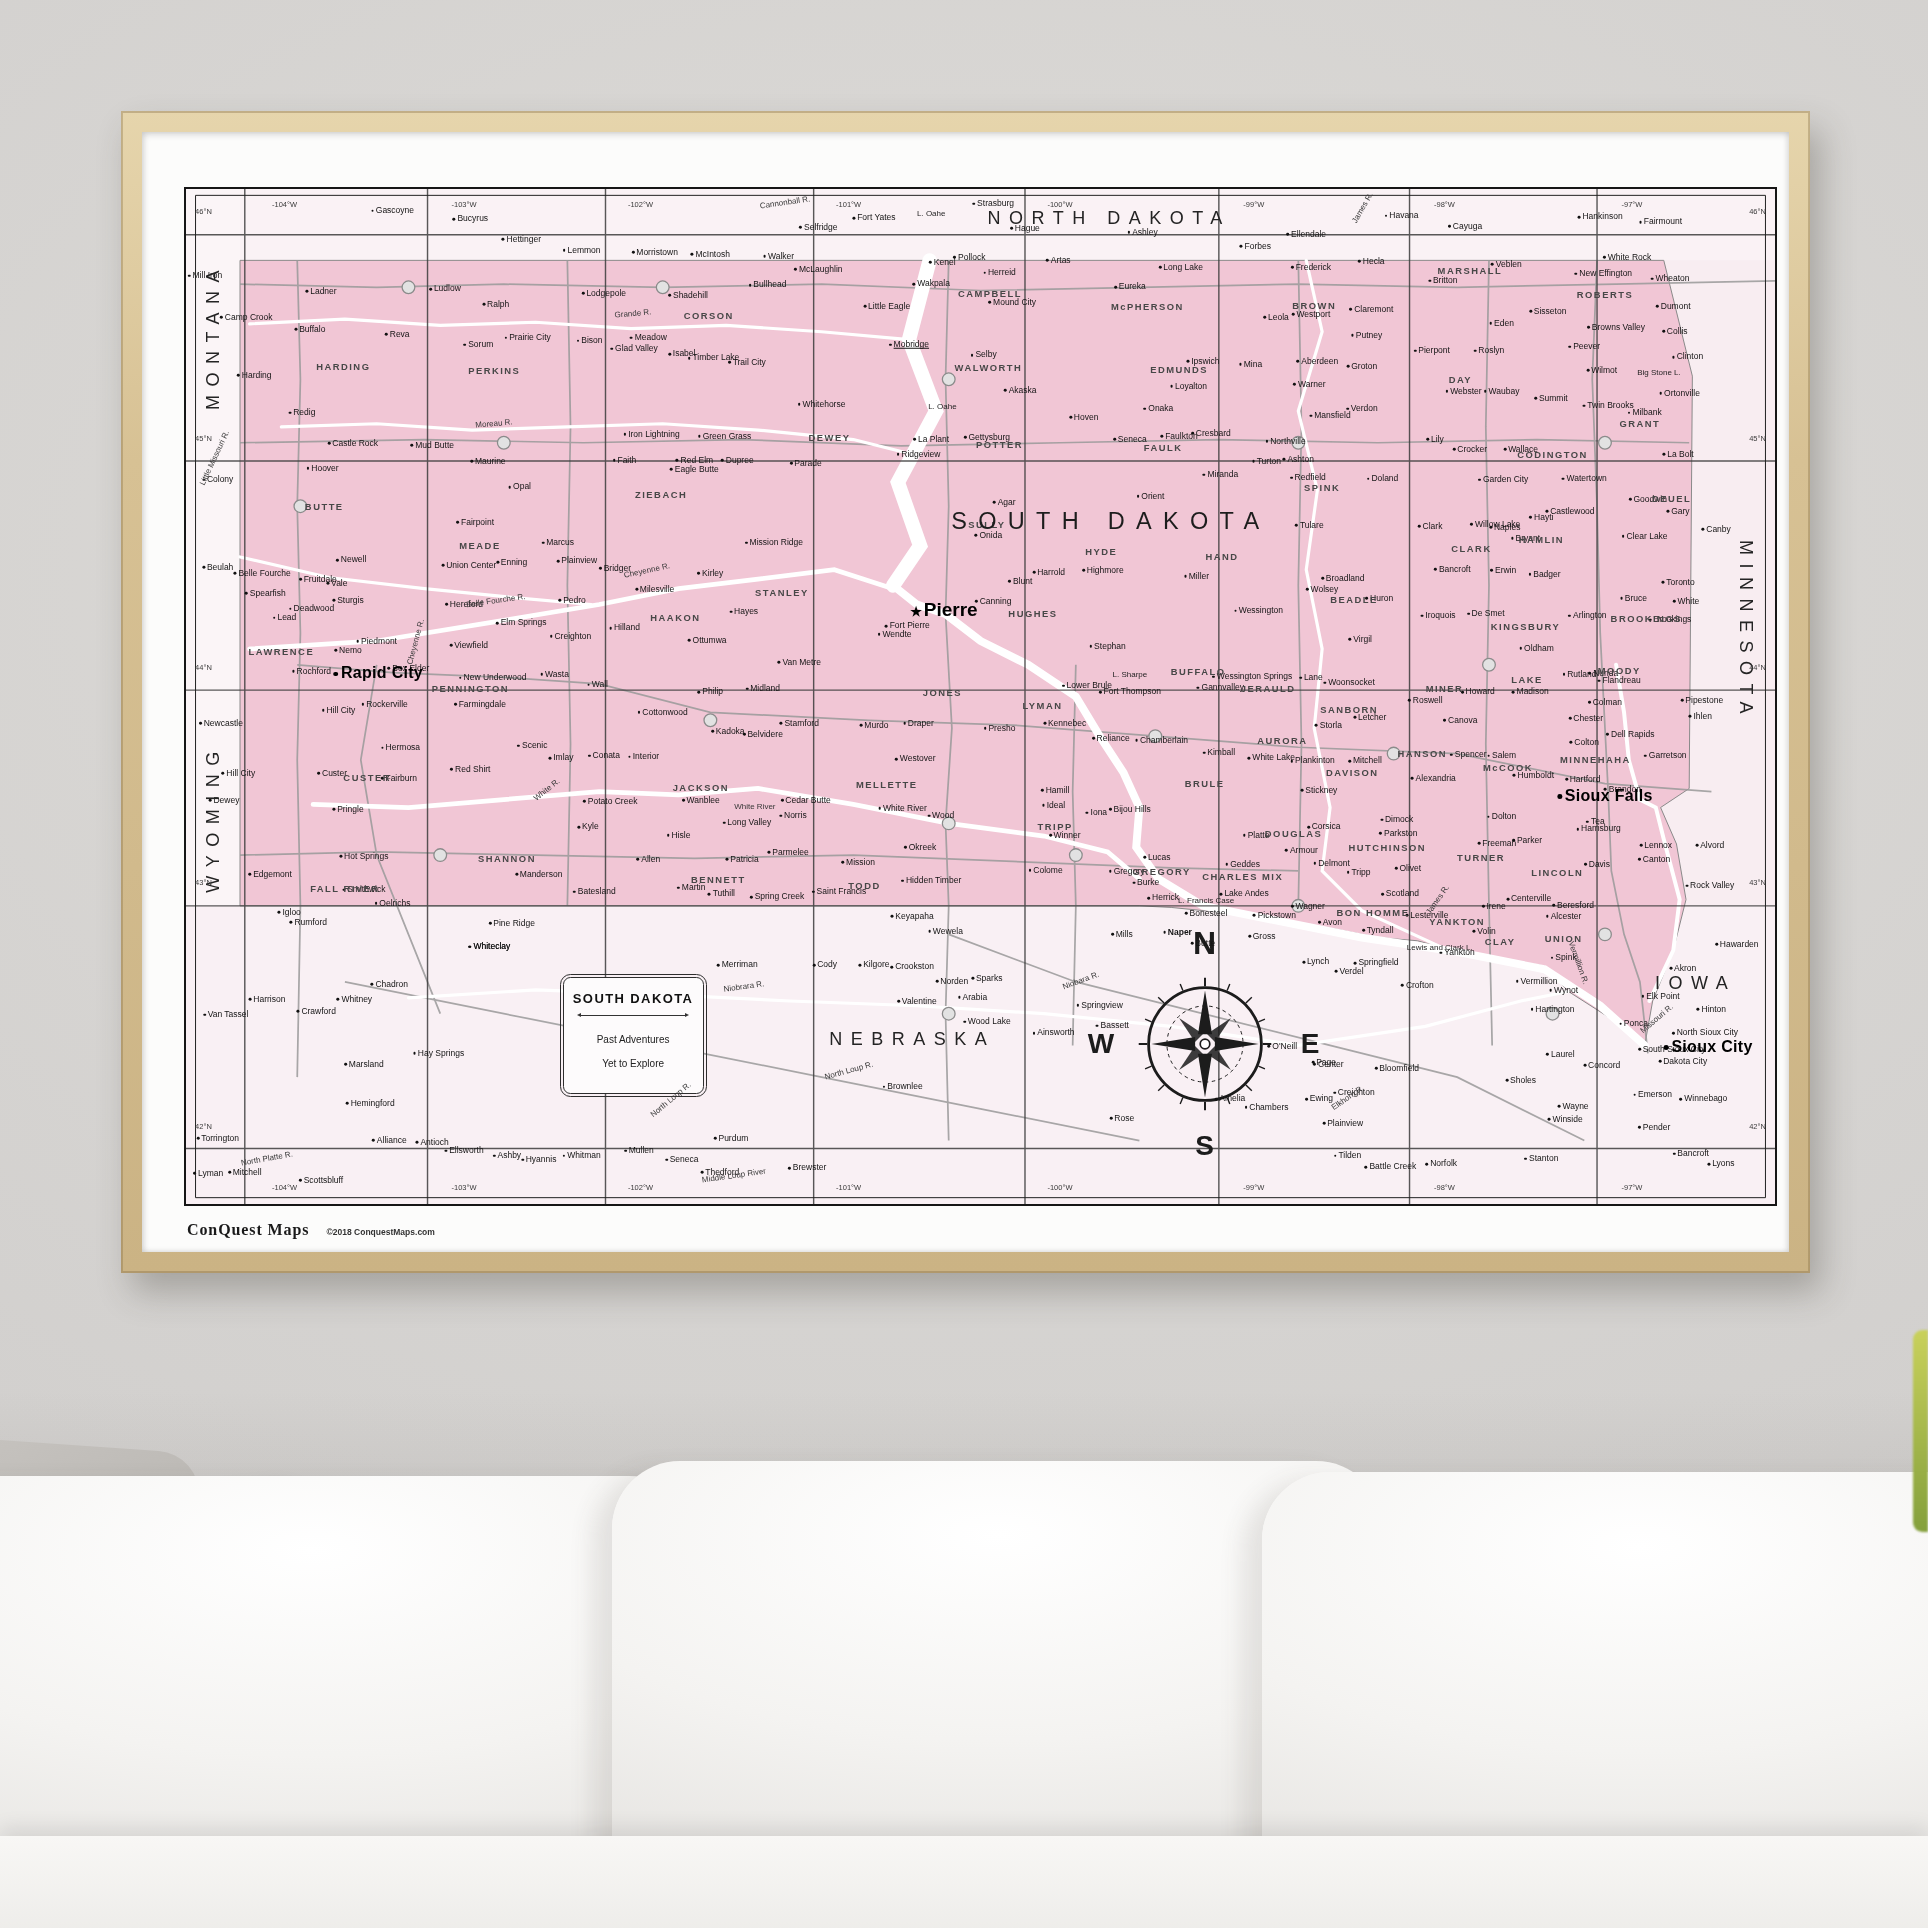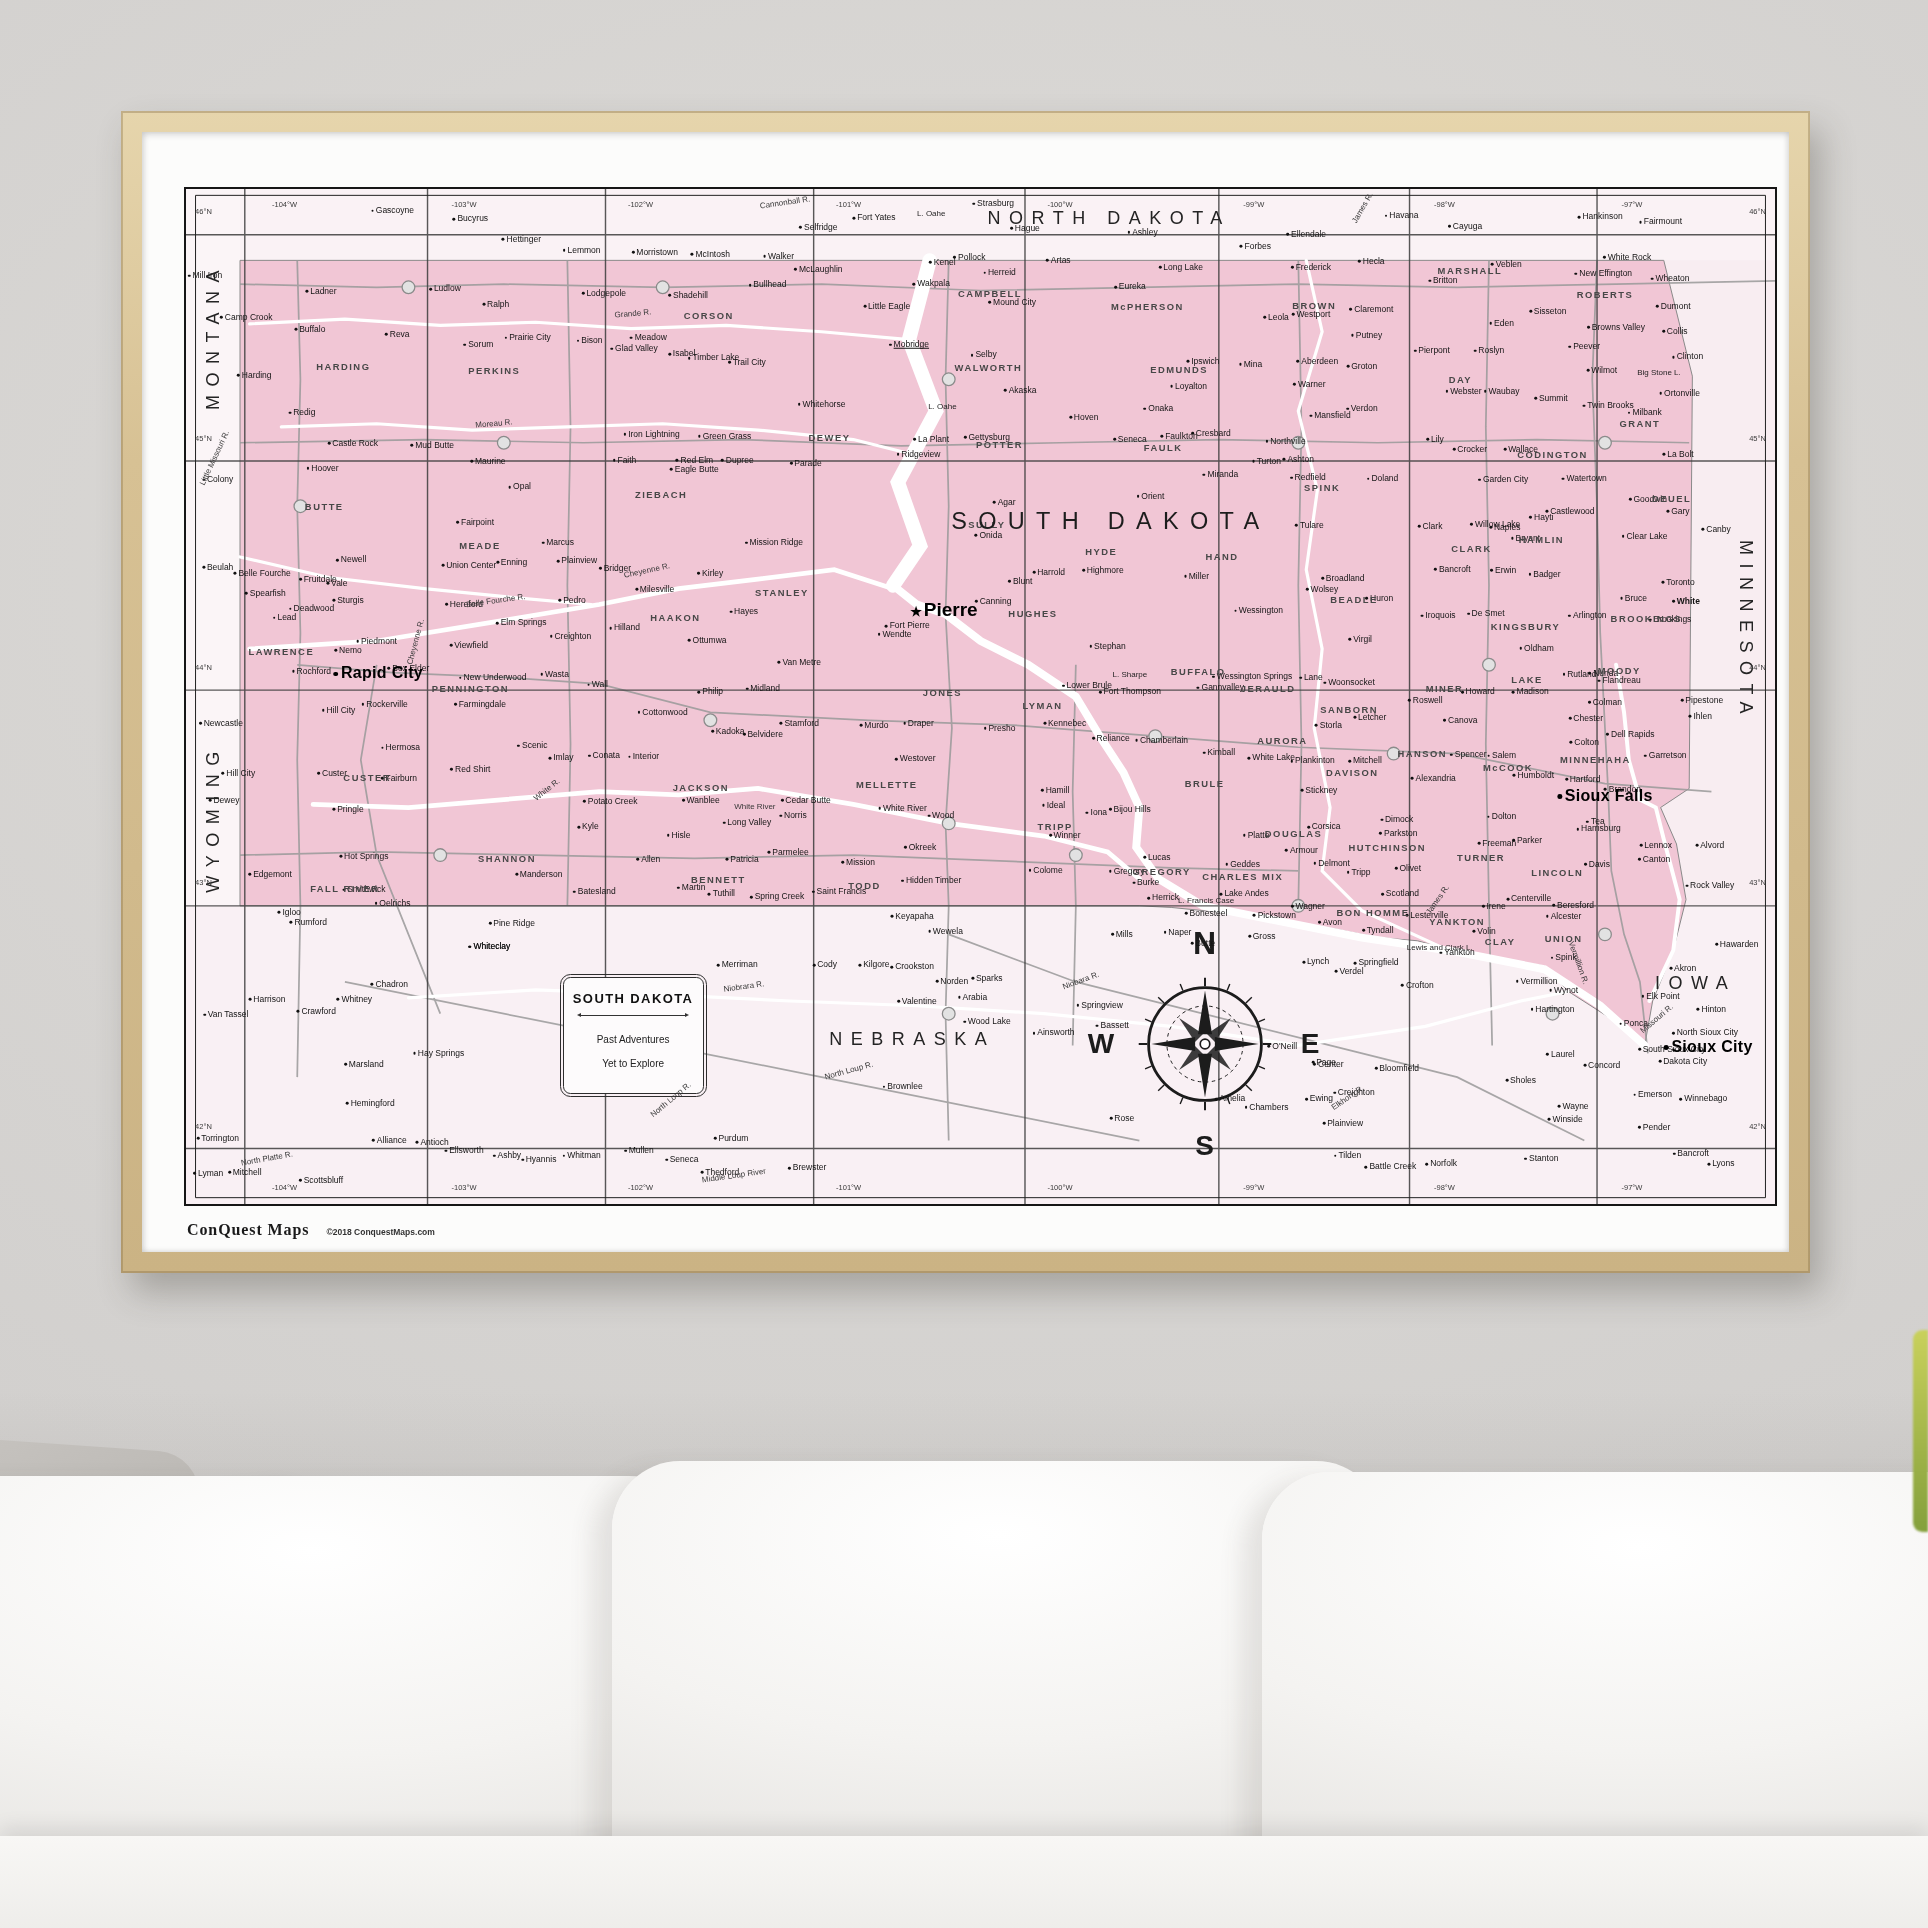--- a/index.html
+++ b/index.html
@@ -438,21 +438,21 @@
           <div class="lbl town" style="left: 80.8%; top: 25.6%; transform: translate(-50%, -50%);"><span class="dot"></span><span>Crocker</span></div>
           <div class="lbl town" style="left: 84%; top: 25.6%; transform: translate(-50%, -50%);"><span class="dot"></span><span>Wallace</span></div>
           <div class="lbl town" style="left: 78.6%; top: 24.6%; transform: translate(-50%, -50%);"><span class="dot"></span><span>Lily</span></div>
           <div class="lbl town" style="left: 78.3%; top: 33.2%; transform: translate(-50%, -50%);"><span class="dot"></span><span>Clark</span></div>
           <div class="lbl town" style="left: 83%; top: 33.3%; transform: translate(-50%, -50%);"><span class="dot"></span><span>Naples</span></div>
           <div class="lbl town" style="left: 87.1%; top: 31.7%; transform: translate(-50%, -50%);"><span class="dot"></span><span>Castlewood</span></div>
           <div class="lbl town" style="left: 85.3%; top: 32.3%; transform: translate(-50%, -50%);"><span class="dot"></span><span>Hayti</span></div>
           <div class="lbl town" style="left: 84.3%; top: 34.4%; transform: translate(-50%, -50%);"><span class="dot"></span><span>Bryant</span></div>
           <div class="lbl town" style="left: 82.4%; top: 33%; transform: translate(-50%, -50%);"><span class="dot"></span><span>Willow Lake</span></div>
           <div class="lbl town" style="left: 92.9%; top: 38.7%; transform: translate(-50%, -50%); margin-left: 16px;"><span class="dot"></span><span>Toronto</span></div>
-          <div class="lbl town" style="left: 94.4%; top: 40.6%; transform: translate(-50%, -50%); font-weight: bold;"><span class="dot"></span><span>White</span></div>
+          <div class="lbl town" style="left: 94.4%; top: 40.6%; transform: translate(-50%, -50%);"><span class="dot"></span><span>White</span></div>
           <div class="lbl town" style="left: 91.1%; top: 40.3%; transform: translate(-50%, -50%);"><span class="dot"></span><span>Bruce</span></div>
           <div class="lbl town" style="left: 93.4%; top: 42.4%; transform: translate(-50%, -50%);"><span class="dot"></span><span>Brookings</span></div>
           <div class="lbl town" style="left: 88.2%; top: 42%; transform: translate(-50%, -50%);"><span class="dot"></span><span>Arlington</span></div>
           <div class="lbl town" style="left: 82.9%; top: 37.5%; transform: translate(-50%, -50%);"><span class="dot"></span><span>Erwin</span></div>
           <div class="lbl town" style="left: 85.5%; top: 37.9%; transform: translate(-50%, -50%);"><span class="dot"></span><span>Badger</span></div>
           <div class="lbl town" style="left: 81.8%; top: 41.8%; transform: translate(-50%, -50%);"><span class="dot"></span><span>De Smet</span></div>
           <div class="lbl town" style="left: 79.7%; top: 37.4%; transform: translate(-50%, -50%);"><span class="dot"></span><span>Bancroft</span></div>
           <div class="lbl town" style="left: 78.8%; top: 42%; transform: translate(-50%, -50%);"><span class="dot"></span><span>Iroquois</span></div>
           <div class="lbl town" style="left: 75.1%; top: 40.3%; transform: translate(-50%, -50%);"><span class="dot"></span><span>Huron</span></div>
           <div class="lbl town" style="left: 72.8%; top: 38.3%; transform: translate(-50%, -50%);"><span class="dot"></span><span>Broadland</span></div>
@@ -560,21 +560,21 @@
           <div class="lbl town" style="left: 71.9%; top: 86.2%; transform: translate(-50%, -50%);"><span class="dot"></span><span>Center</span></div>
           <div class="lbl town" style="left: 73.5%; top: 89%; transform: translate(-50%, -50%);"><span class="dot"></span><span>Creighton</span></div>
           <div class="lbl town" style="left: 72.8%; top: 92%; transform: translate(-50%, -50%);"><span class="dot"></span><span>Plainview</span></div>
           <div class="lbl town" style="left: 69%; top: 84.4%; transform: translate(-50%, -50%);"><span class="dot"></span><span>O'Neill</span></div>
           <div class="lbl town" style="left: 71.6%; top: 86%; transform: translate(-50%, -50%);"><span class="dot"></span><span>Page</span></div>
           <div class="lbl town" style="left: 71.3%; top: 89.6%; transform: translate(-50%, -50%);"><span class="dot"></span><span>Ewing</span></div>
           <div class="lbl town" style="left: 68%; top: 90.4%; transform: translate(-50%, -50%);"><span class="dot"></span><span>Chambers</span></div>
           <div class="lbl town" style="left: 65.7%; top: 89.6%; transform: translate(-50%, -50%);"><span class="dot"></span><span>Amelia</span></div>
           <div class="lbl town" style="left: 71.1%; top: 76.1%; transform: translate(-50%, -50%);"><span class="dot"></span><span>Lynch</span></div>
           <div class="lbl town" style="left: 73.2%; top: 77%; transform: translate(-50%, -50%);"><span class="dot"></span><span>Verdel</span></div>
-          <div class="lbl town" style="left: 62.4%; top: 73.2%; transform: translate(-50%, -50%);"><span class="dot"></span><span>Naper</span></div>
+          <div class="lbl town" style="left: 62.4%; top: 73.2%; transform: translate(-50%, -50%); font-weight: bold;"><span class="dot"></span><span>Naper</span></div>
           <div class="lbl town" style="left: 64%; top: 74.3%; transform: translate(-50%, -50%);"><span class="dot"></span><span>Butte</span></div>
           <div class="lbl town" style="left: 67.7%; top: 73.6%; transform: translate(-50%, -50%);"><span class="dot"></span><span>Gross</span></div>
           <div class="lbl town" style="left: 58.9%; top: 73.4%; transform: translate(-50%, -50%);"><span class="dot"></span><span>Mills</span></div>
           <div class="lbl town" style="left: 57.5%; top: 80.4%; transform: translate(-50%, -50%);"><span class="dot"></span><span>Springview</span></div>
           <div class="lbl town" style="left: 54.6%; top: 83.1%; transform: translate(-50%, -50%);"><span class="dot"></span><span>Ainsworth</span></div>
           <div class="lbl town" style="left: 58.3%; top: 82.4%; transform: translate(-50%, -50%);"><span class="dot"></span><span>Bassett</span></div>
           <div class="lbl town" style="left: 45.1%; top: 88.4%; transform: translate(-50%, -50%);"><span class="dot"></span><span>Brownlee</span></div>
           <div class="lbl town" style="left: 58.9%; top: 91.5%; transform: translate(-50%, -50%);"><span class="dot"></span><span>Rose</span></div>
           <div class="lbl town" style="left: 46%; top: 80%; transform: translate(-50%, -50%); text-align: center;"><span class="dot"></span><span>Valentine</span></div>
           <div class="lbl town" style="left: 50.4%; top: 77.7%; transform: translate(-50%, -50%);"><span class="dot"></span><span>Sparks</span></div>

